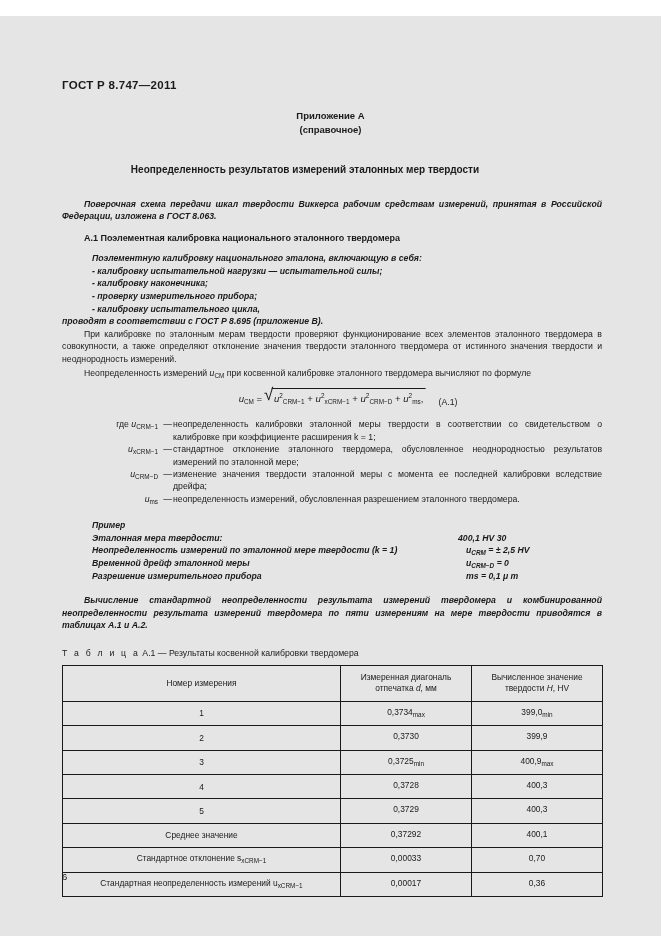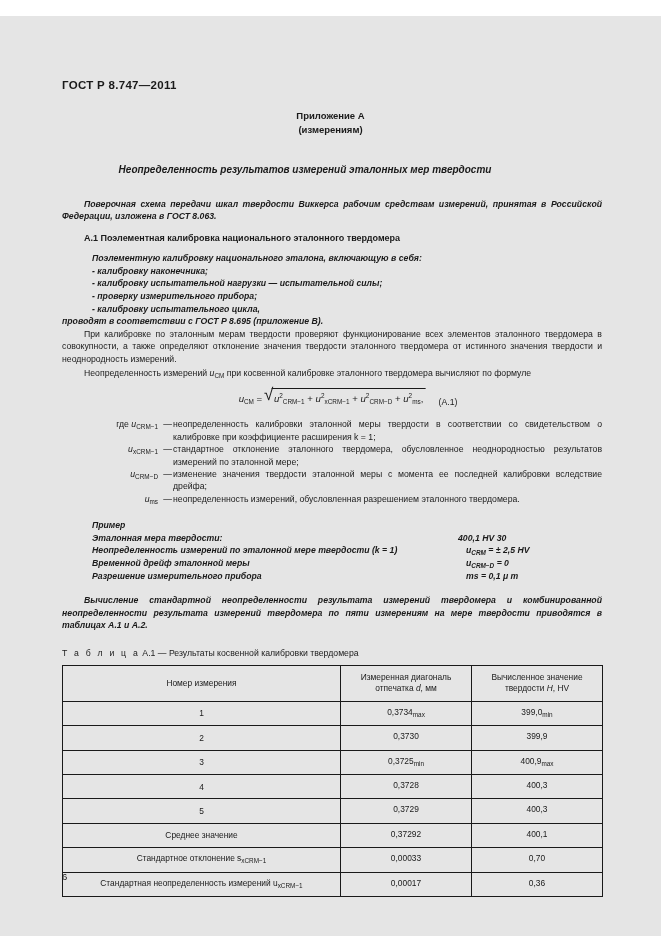--- a/index.html
+++ b/index.html
@@ -46,21 +46,20 @@
   }
 
   .main-title {
     position: absolute;
     left: 0;
     top: 148px;
     width: 610px;
     text-align: center;
     font-size: 10px;
     font-weight: bold;
-    font-style: italic;
   }
 
   
   .body {
     position: absolute;
     left: 62px;
     top: 182px;
     width: 540px;
     font-size: 8.7px;
     line-height: 12.4px;
@@ -252,34 +251,34 @@
 </style>
 </head>
 <body>
 
 <div class="page">
 
   <div class="doc-header">ГОСТ Р 8.747—2011</div>
 
   <div class="annex-block">
     <div>Приложение А</div>
-    <div>(измерениям)</div>
+    <div>(справочное)</div>
   </div>
 
   <div class="main-title">Неопределенность результатов измерений эталонных мер твердости</div>
 
   <div class="body">
 
     <p class="para ital">Поверочная схема передачи шкал твердости Виккерса рабочим средствам измерений, принятая в Российской Федерации, изложена в ГОСТ 8.063.</p>
 
     <div class="sec-head">А.1  Поэлементная калибровка национального эталонного твердомера</div>
 
     <p class="lead-in">Поэлементную калибровку национального эталона, включающую в себя:</p>
+    <p class="list-item">- калибровку испытательной нагрузки — испытательной силы;</p>
     <p class="list-item">- калибровку наконечника;</p>
-    <p class="list-item">- калибровку испытательной нагрузки — испытательной силы;</p>
     <p class="list-item">- проверку измерительного прибора;</p>
     <p class="list-item">- калибровку испытательного цикла,</p>
     <p class="closing">проводят в соответствии с ГОСТ Р 8.695 (приложение В).</p>
 
 
     <p class="para">При калибровке по эталонным мерам твердости проверяют функционирование всех элементов эталонного твердомера в совокупности, а также определяют отклонение значения твердости эталонного твердомера от истинного значения твердости и неоднородность измерений.</p>
 
     <p class="para"><span>Неопределенность измерений </span><span class="var">u</span><sub>CM</sub><span> при косвенной калибровке эталонного твердомера вычисляют по формуле</span></p>
 
     <div class="formula-row">

